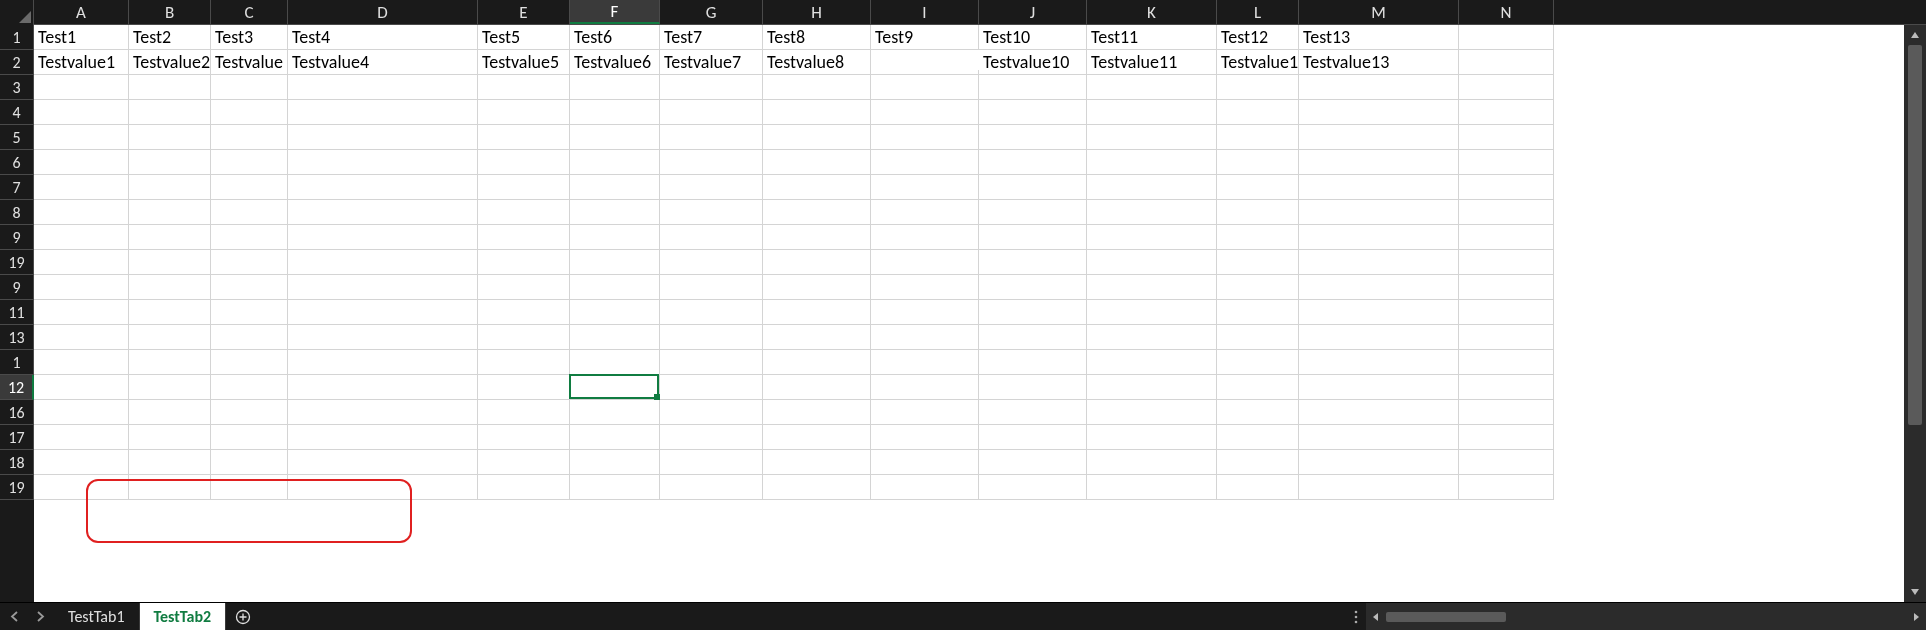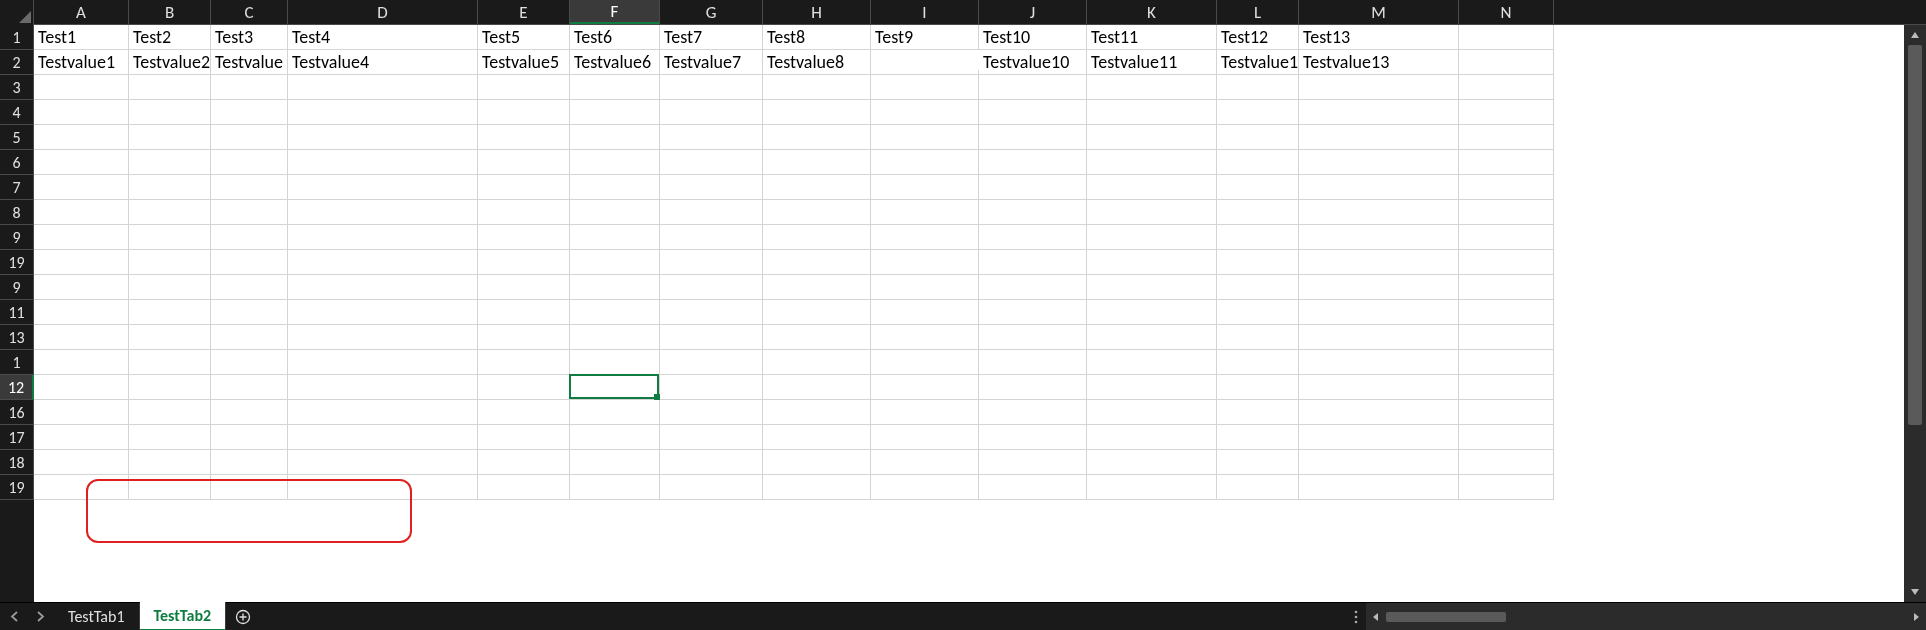--- a/index.html
+++ b/index.html
@@ -150,21 +150,21 @@
     gap: 10px;
   }
   .tab-nav .nav-btn {
     width: 16px;
     display: flex; align-items:center; justify-content:center;
     color: #9a9a9a; cursor: pointer;
     font-size: 14px;
   }
   .tabs {
     display: flex;
-    align-items: center;
+    align-items: flex-start;
     gap: 0;
   }
   .tab {
     padding: 4px 14px;
     font-size: 16px;
     color: #e0e0e0;
     background: #1a1a1a;
     border-right: 1px solid #3a3a3a;
     cursor: pointer;
   }

